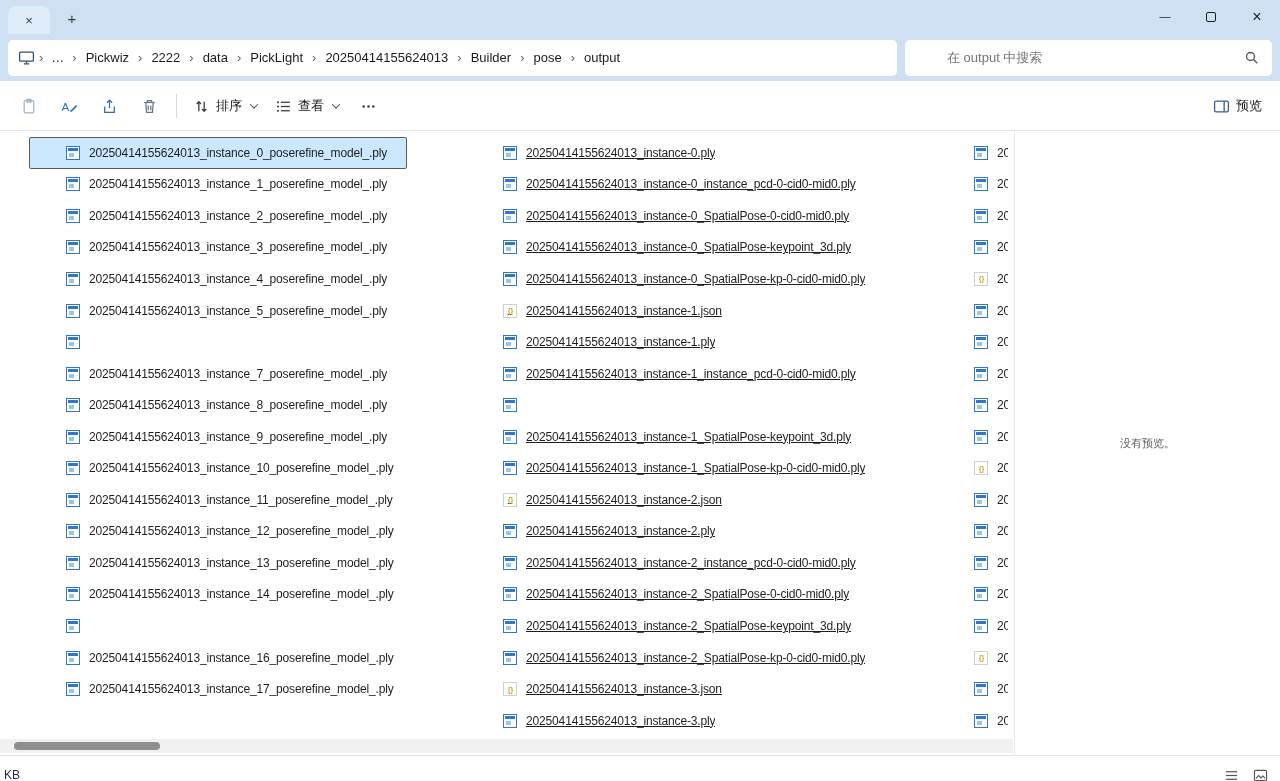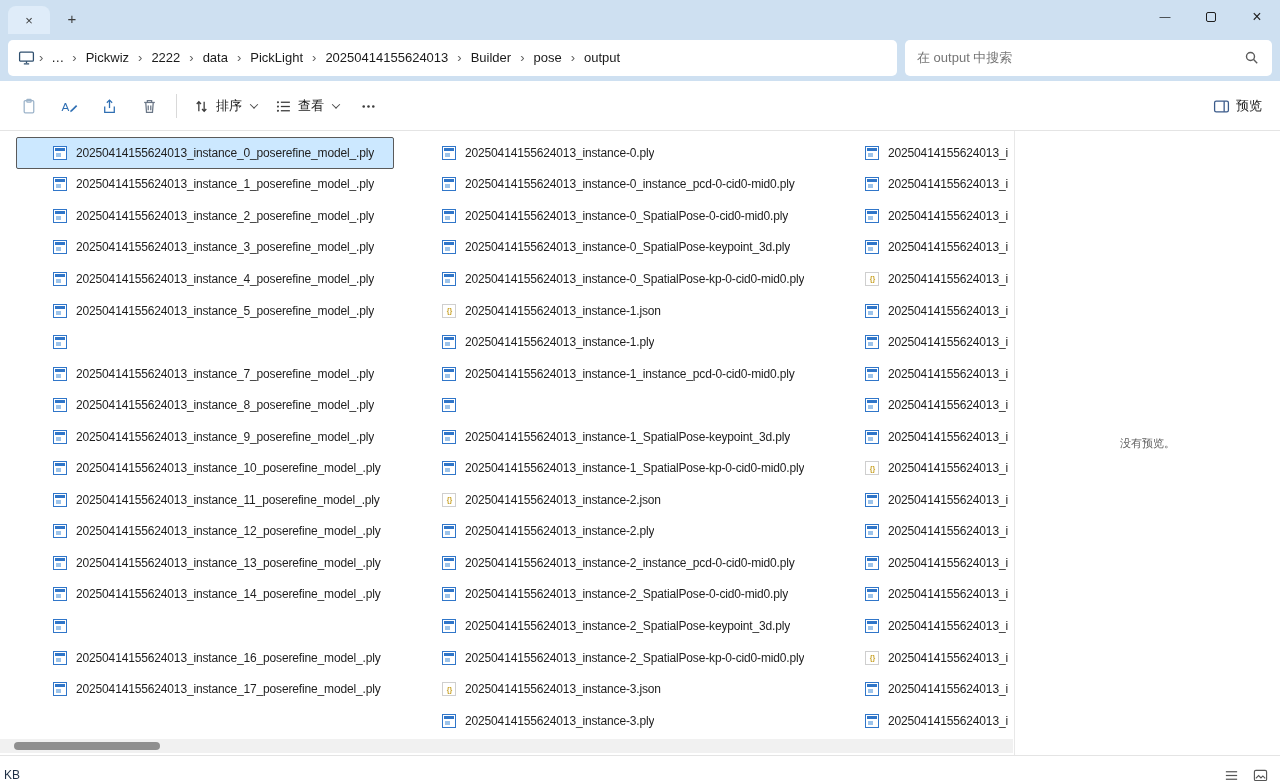--- a/index.html
+++ b/index.html
@@ -48,21 +48,21 @@
   .crumb { padding: 4px 7px; border-radius: 3px; }
   .crumb-sep { color: #5f5f5f; font-size: 13px; padding: 0 2px; }
   .overflow-crumb { padding: 4px 6px; color: #1b1b1b; }
   .addr-device { display: flex; align-items: center; margin-right: 2px; }
   .search-bar {
     flex: 1; height: 36px; background: #fff; border-radius: 5px;
     display: flex; align-items: center; padding: 0 12px;
   }
   .search-bar input {
     flex: 1; border: none; outline: none; background: transparent;
-    font-size: 13px; color: #1e1e1e; font-family: inherit;
+    font-size: 13px; color: #1e1e1e; font-family: inherit; margin-left: 30px;
   }
   .search-bar input::placeholder { color: #757575; }
 
   
   .toolbar {
     height: 50px; background: #fff; box-shadow: inset 0 -1px 0 #e4e4e4;
     display: flex; align-items: center; padding: 0 10px; gap: 2px; flex: 0 0 auto;
   }
   .tool-btn {
     height: 34px; min-width: 38px; padding: 0 8px; border-radius: 5px;
@@ -74,24 +74,24 @@
     display: inline-block; width: 6px; height: 6px;
     border-right: 1.3px solid #4a4a4a; border-bottom: 1.3px solid #4a4a4a;
     transform: rotate(45deg) translate(-1px,-1px); margin-left: 3px;
   }
   .toolbar .spacer { flex: 1; }
   svg.ticon { display: block; }
 
   
   .main { display: flex; height: 624px; flex: 0 0 auto; background: #fff; }
   .file-pane { width: 1015px; box-shadow: inset -1px 0 0 #e8e8e8; display: flex; flex-direction: column; }
-  .file-cols { flex: 1; display: flex; padding: 6px 0 0 16px; overflow: hidden; }
+  .file-cols { flex: 1; display: flex; padding: 6px 0 0 29px; overflow: hidden; gap: 48px; }
   .file-col { display: flex; flex-direction: column; }
   .col-1 { width: 389px; }
-  .col-2 { width: 423px; }
+  .col-2 { width: 423px; text-decoration: underline; }
   .col-3 { flex: 1; min-width: 0; overflow: hidden; }
   .file-item {
     height: 31.55px; display: flex; align-items: center; gap: 9px;
     padding: 0 6px 0 36px; border: 1px solid transparent; border-radius: 2px;
     white-space: nowrap; flex: 0 0 auto;
   }
   .col-1 .file-item { width: 378px; }
   .file-item.selected { background: #cce8ff; border-color: #5a5a5a; }
   .file-label { font-size: 12px; color: #1e1e1e; letter-spacing: -0.15px; overflow: hidden; }
   .file-icon { width: 14px; height: 14px; position: relative; flex: 0 0 auto; background: #fff; }

